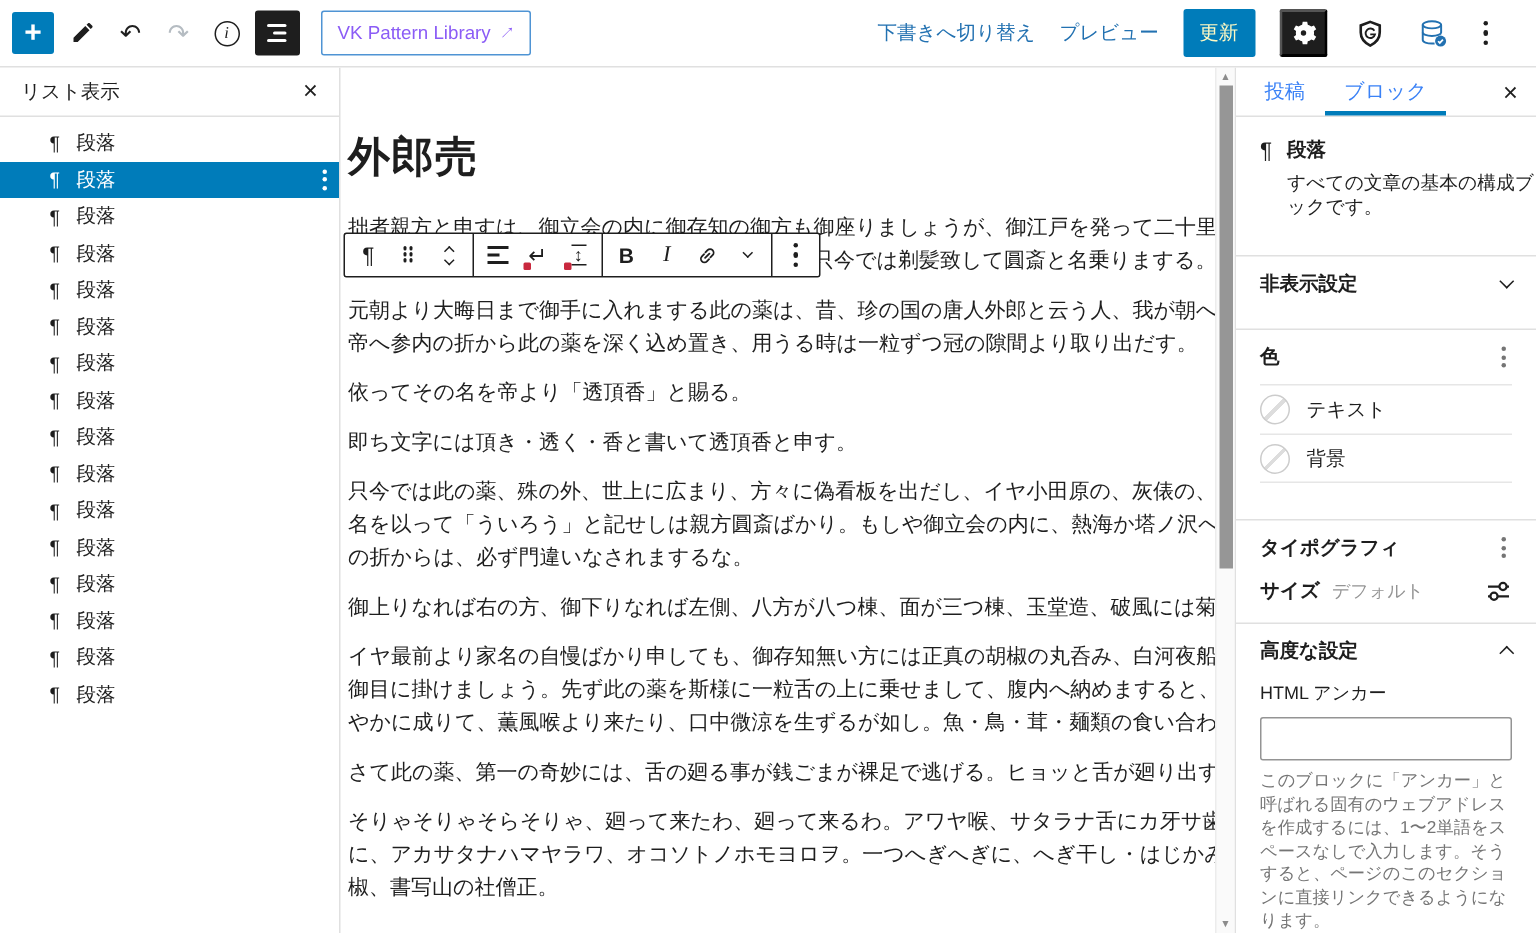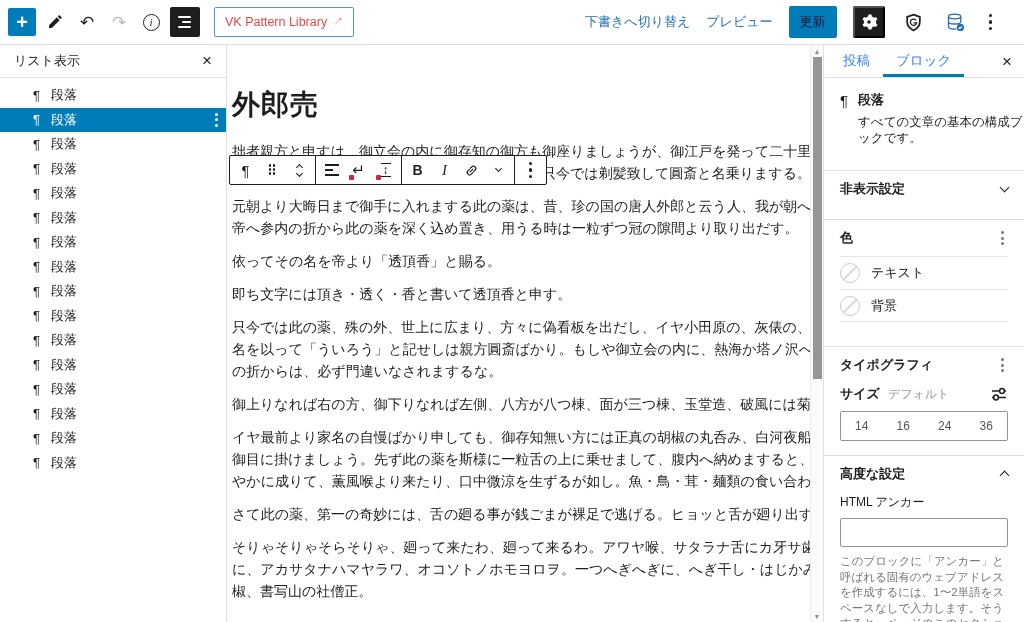--- a/index.html
+++ b/index.html
@@ -16,25 +16,25 @@
     display:flex; align-items:center; justify-content:center; font-size:20px; font-weight:bold; cursor:pointer; }
   .icon-btn { width:26px; height:28px; display:flex; align-items:center; justify-content:center;
     color:#1e1e1e; font-size:17px; cursor:pointer; background:none; border:none; }
   .icon-btn.disabled { color:#b5bcc2; }
   .info-circle { width:17px; height:17px; border:1.6px solid #1e1e1e; border-radius:50%;
     display:flex; align-items:center; justify-content:center; font-size:11px; font-family:"Liberation Serif",serif; font-style:italic; }
   .lv-btn { width:30px; height:30px; background:#1e1e1e; border-radius:2px; display:flex;
     flex-direction:column; justify-content:center; align-items:flex-start; gap:3px; padding-left:8px; cursor:pointer; }
   .lv-btn i { display:block; height:2px; background:#fff; border-radius:1px; }
   .lv-btn i:nth-child(1){ width:13px; } .lv-btn i:nth-child(2){ width:9px; margin-left:4px; } .lv-btn i:nth-child(3){ width:13px; }
-  .vk-btn { margin-left:8px; height:30px; padding:0 10px; border:1px solid #4f94d4; color:#ef4444;
+  .vk-btn { margin-left:8px; height:30px; padding:0 10px; border:1px solid #4f94d4; color:#8b5cf6;
     background:#fff; border-radius:2px; font-size:12.5px; display:flex; align-items:center; gap:4px; cursor:pointer; }
   .tb-right { margin-left:auto; display:flex; align-items:center; gap:16px; padding-right:28px; }
   .tb-link { font-size:13px; color:#2271b1; cursor:pointer; background:none; border:none; }
-  .update-btn { background:#007cba; color:#0f172a; border:none; border-radius:2px; font-size:13px;
+  .update-btn { background:#007cba; color:#fef9c3; border:none; border-radius:2px; font-size:13px;
     padding:7px 11px; cursor:pointer; }
   .gear-btn { width:32px; height:32px; background:#1e1e1e; border-radius:2px;
     display:flex; align-items:center; justify-content:center; cursor:pointer; }
   .kebab { display:flex; flex-direction:column; gap:3px; padding:4px; cursor:pointer; }
   .kebab b { width:3.5px; height:3.5px; border-radius:50%; background:#1e1e1e; }
   
   .listview { position:absolute; left:0; top:45px; bottom:0; width:227px; background:#fff;
     border-right:1px solid #e0e0e0; z-index:10; }
   .lv-head { height:33px; display:flex; align-items:center; justify-content:space-between;
     padding:0 14px; border-bottom:1px solid #e0e0e0; font-size:13px; }
@@ -430,26 +430,20 @@
       <span class="size-label">サイズ</span>
       <span class="size-default">デフォルト</span>
       <span class="spacer"></span>
       <svg width="18" height="18" viewBox="0 0 18 18">
           <line x1="2" y1="6" x2="16" y2="6" stroke="#1e1e1e" stroke-width="1.5"></line>
           <circle cx="12" cy="6" r="2.4" fill="#fff" stroke="#1e1e1e" stroke-width="1.5"></circle>
           <line x1="2" y1="12.5" x2="16" y2="12.5" stroke="#1e1e1e" stroke-width="1.5"></line>
           <circle cx="6" cy="12.5" r="2.4" fill="#fff" stroke="#1e1e1e" stroke-width="1.5"></circle>
         </svg>
     </div>
-    <div class="segmented">
-      <button class="seg">14</button>
-      <button class="seg">16</button>
-      <button class="seg">24</button>
-      <button class="seg">36</button>
-    </div>
   </div>
 
   <div class="sec">
     <div class="sec-head">
       <span>高度な設定</span>
       <i class="chev up"></i>
     </div>
     <div class="adv-body">
       <div class="field-label">HTML アンカー</div>
       <input class="text-input" type="text" value="" style="">

